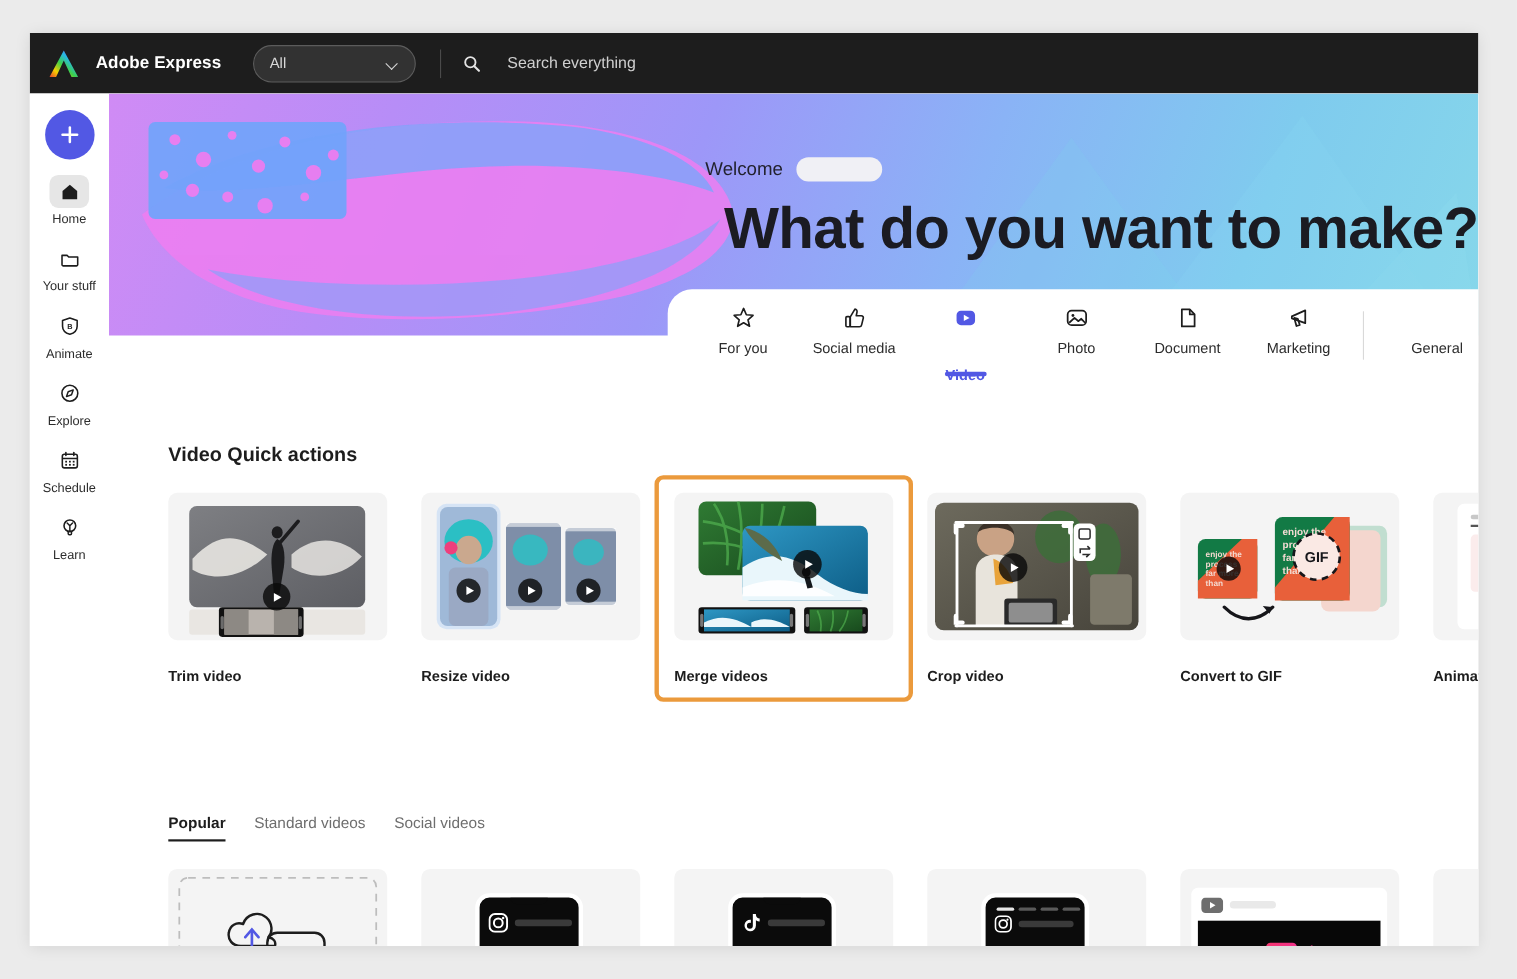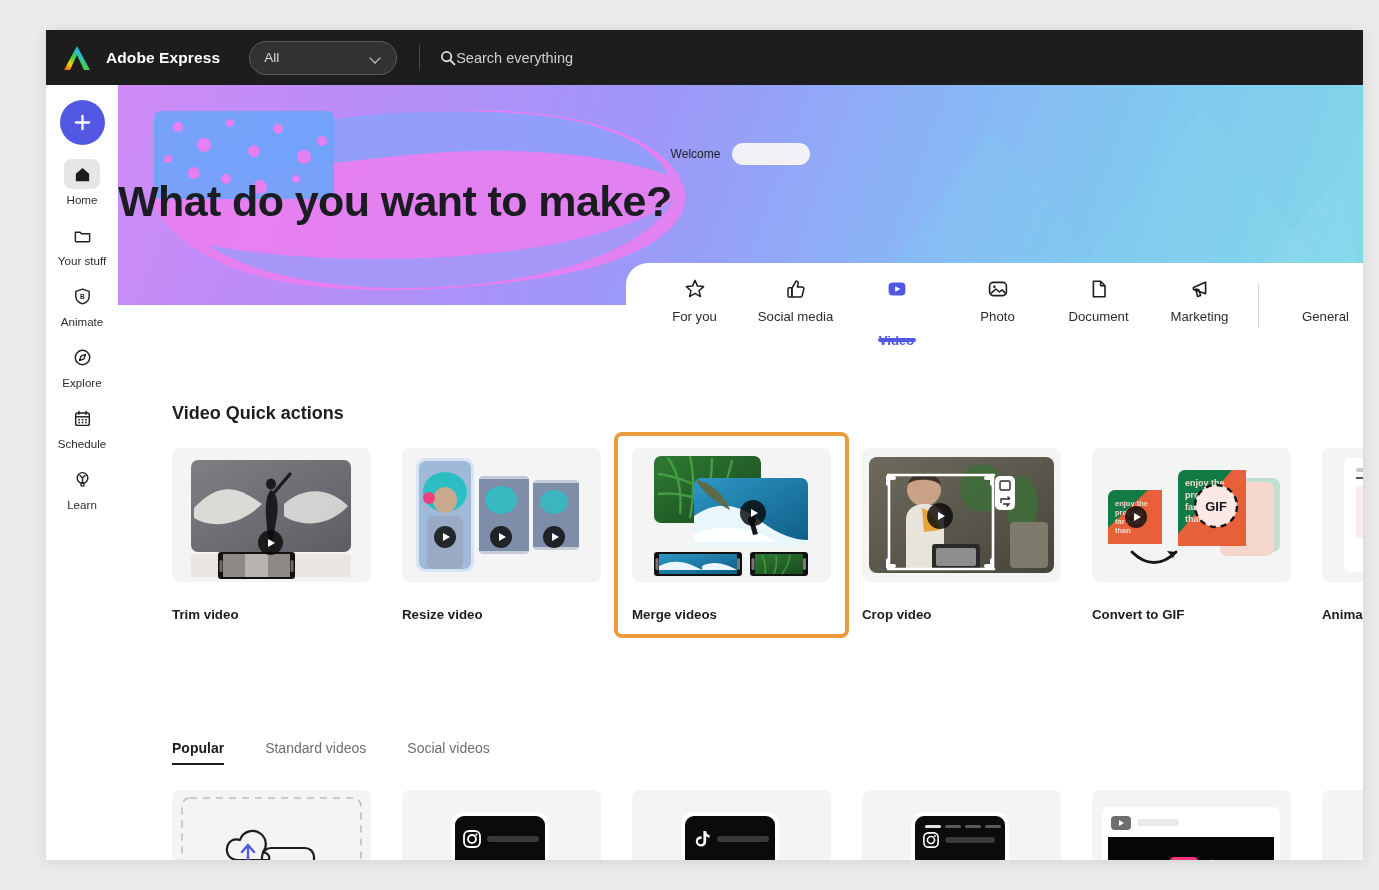--- a/index.html
+++ b/index.html
@@ -3,21 +3,21 @@
 <meta charset="utf-8">
 <style>
   * { box-sizing: border-box; margin: 0; padding: 0; }
   html, body {
     width: 1379px; height: 890px;
     background: #ebebeb;
     font-family: "Liberation Sans", sans-serif;
     overflow: hidden;
   }
   #app {
-    position: absolute; left: 46px; top: 30px;
+    position: absolute; left: 27px; top: 30px;
     width: 1317px; height: 830px;
     background: #ffffff;
     overflow: hidden;
     box-shadow: 0 2px 14px rgba(0,0,0,.10);
   }
 
   
   .topbar {
     position: absolute; left: 0; top: 0; width: 1317px; height: 55px;
     background: #1d1d1d; display: flex; align-items: center;
@@ -41,21 +41,21 @@
     border-bottom: 1.6px solid #d8d8d8; transform: rotate(45deg);
   }
   .vdivide { width: 1px; height: 26px; background: #4a4a4a; margin-left: 22px; }
   .search-wrap {
     flex: 1; display: flex; align-items: center; padding-left: 20px;
     height: 55px;
   }
   .mag { width: 16px; height: 16px; flex: none; }
   .search-input {
     background: transparent; border: 0; outline: none;
-    color: #e3e3e3; font-size: 14.5px; margin-left: 0;
+    color: #e3e3e3; font-size: 14.5px; margin-left: 24px;
     font-family: "Liberation Sans", sans-serif; width: 400px;
   }
   .search-input::placeholder { color: #cfcfcf; }
 
   
   .sidebar {
     position: absolute; left: 0; top: 55px; width: 72px; height: 775px;
     background: #ffffff; display: flex; flex-direction: column;
     align-items: center; padding-top: 15px; z-index: 5;
   }
@@ -95,27 +95,27 @@
     position: absolute; left: -10px; top: -10px; width: 620px; height: 250px;
     opacity: .95;
   }
   .hero-tri {
     position: absolute; right: 0; top: 0; width: 560px; height: 220px; opacity: .35;
   }
   .welcome-row {
     position: absolute; left: 0; right: 0; top: 58px;
     display: flex; align-items: center; justify-content: center; gap: 12px;
   }
-  .welcome-txt { font-size: 12px; color: #22222e; }
+  .welcome-txt { font-size: 17px; color: #22222e; }
   .name-skel {
     width: 78px; height: 22px; border-radius: 11px; background: #f0f0f5;
   }
   .hero-h1 {
-    position: absolute; left: 0; right: 0; top: 92px; text-align: left;
-    font-size: 43px; font-weight: bold; color: #1b1b22; letter-spacing: -.6px;
+    position: absolute; left: 0; right: 0; top: 92px; text-align: right;
+    font-size: 53px; font-weight: bold; color: #1b1b22; letter-spacing: -.6px; padding-left: 36px;
   }
 
   
   .cat-pill {
     position: absolute; left: 508px; top: 178px;
     width: 860px; height: 85px; background: #fff;
     border-radius: 22px 0 0 22px; display: flex; align-items: flex-start;
     padding-left: 18px; overflow: hidden; z-index: 4;
   }
   .cat {
@@ -156,21 +156,21 @@
     position: absolute; border-radius: 50%; background: rgba(10,10,10,.82);
     display: flex; align-items: center; justify-content: center;
   }
   .play-badge::after {
     content: ""; border-left: 7px solid #fff;
     border-top: 4.5px solid transparent; border-bottom: 4.5px solid transparent;
     margin-left: 2px;
   }
 
   
-  .tabs { position: absolute; left: 54px; top: 655px; display: flex; gap: 41px; }
+  .tabs { position: absolute; left: 54px; top: 655px; display: flex; gap: 26px; }
   .tab { font-size: 14px; color: #6e6e6e; padding-bottom: 9px; cursor: pointer; position: relative; }
   .tab.active { color: #1d1d1d; font-weight: bold; }
   .tab.active::after {
     content: ""; position: absolute; left: 0; right: 0; bottom: 0;
     height: 2.5px; background: #1d1d1d;
   }
 
   
   .tpl-row { position: absolute; left: 54px; top: 705px; display: flex; gap: 31px; }
   .tpl-card {

